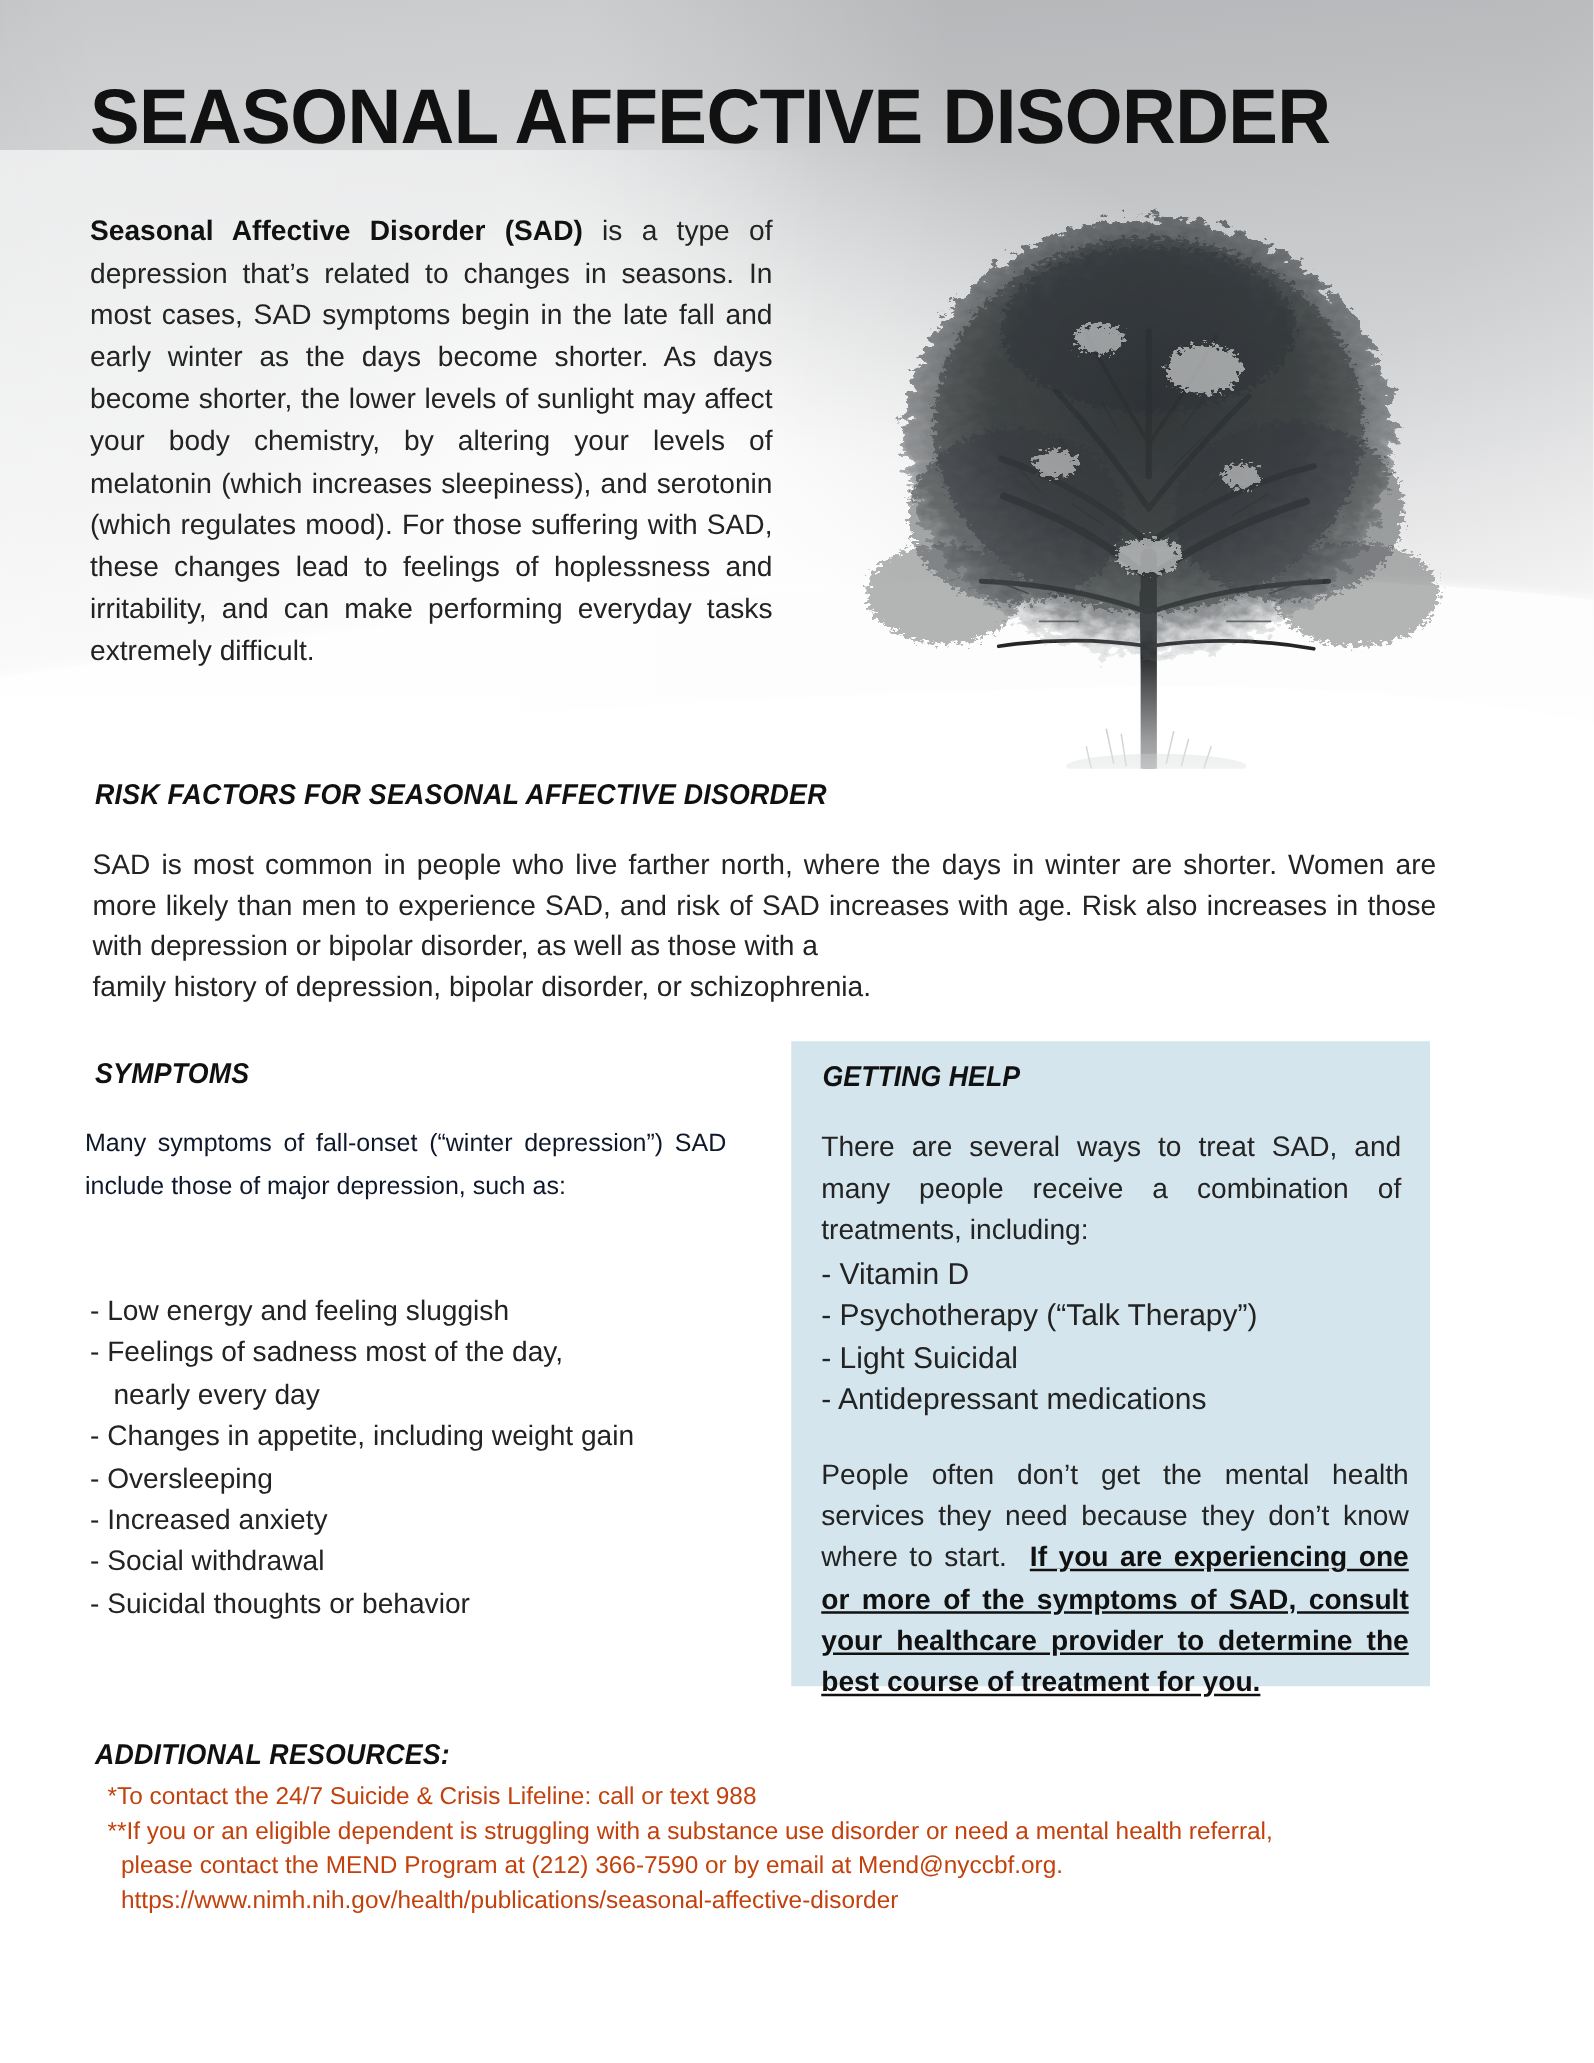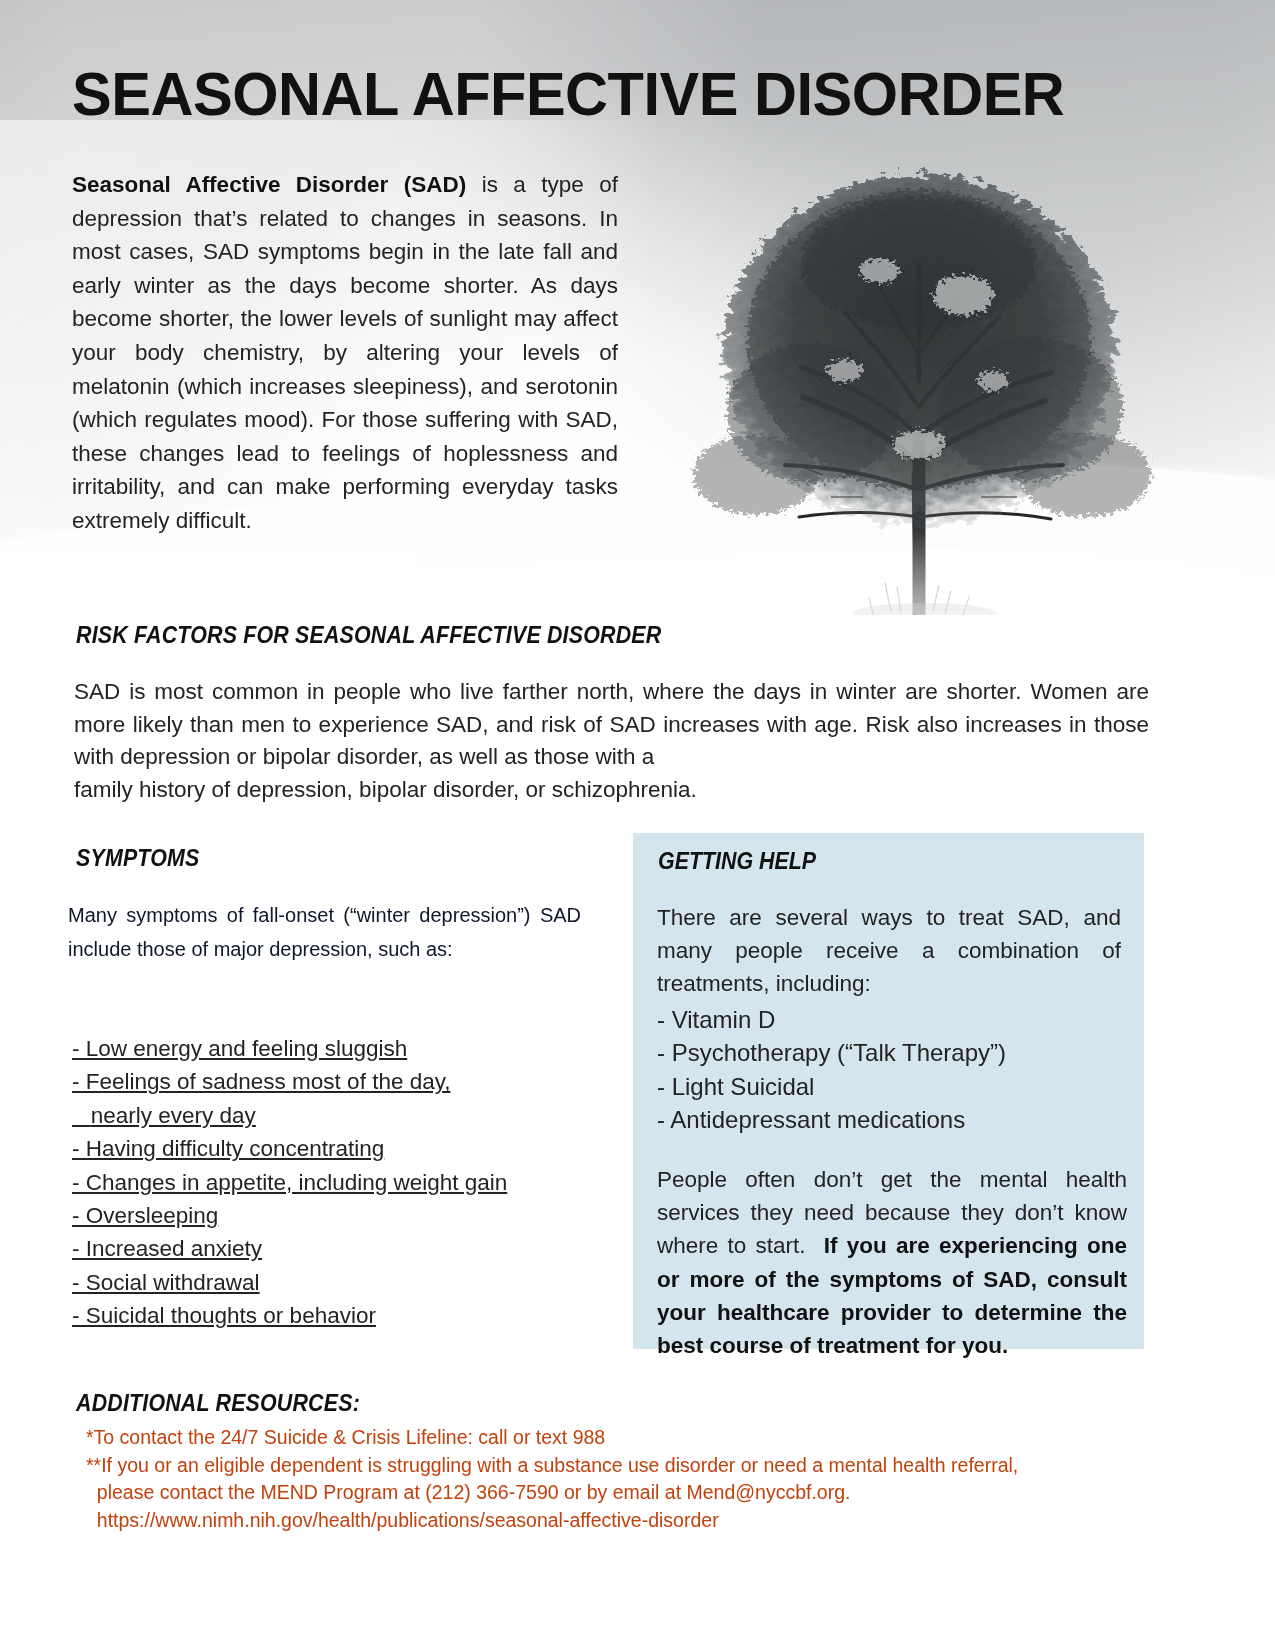--- a/index.html
+++ b/index.html
@@ -93,21 +93,21 @@
   #symptoms-head{position:absolute;left:76px;top:845px;}
   .sym-intro{
     position:absolute;left:68px;top:899px;width:513px;
     font-size:20px;line-height:33.5px;text-align:justify;color:#0f172a;
   }
   .sym-list{
     position:absolute;left:72px;top:1032px;width:520px;
     font-size:22.5px;line-height:33.4px;color:#232323;
     list-style:none;margin:0;padding:0;
   }
-  .sym-list li{white-space:pre-wrap;text-decoration:underline;}
+  .sym-list li{white-space:pre-wrap;}
 
   
   .help-box{
     position:absolute;left:633px;top:833px;width:511px;height:516px;
     background:#d4e5ed;
   }
   #help-head{position:absolute;left:25px;top:15px;}
   .help-head-abs{
     font-style:italic;font-weight:700;font-size:23px;color:#111;
     transform:scaleX(.93);transform-origin:left center;white-space:nowrap;
@@ -118,21 +118,21 @@
   }
   .help-list{
     position:absolute;left:24px;top:170px;width:470px;
     font-size:24px;line-height:33.4px;color:#232323;
     list-style:none;margin:0;padding:0;
   }
   .help-tail{
     position:absolute;left:24px;top:330px;width:470px;
     font-size:22.5px;line-height:33.2px;text-align:justify;color:#232323;
   }
-  .help-tail b{font-weight:700;color:#111;}
+  .help-tail b{font-weight:700;color:#111;text-decoration:underline;}
 
   
   #res-head{position:absolute;left:76px;top:1390px;}
   .res-lines{
     position:absolute;left:86px;top:1424px;width:1080px;
     font-size:19.5px;line-height:27.5px;color:#c2410c;
   }
   .res-lines div{white-space:pre;}
 </style>
 </head>
@@ -226,21 +226,20 @@
     <span>SAD is most common in people who live farther north, where the days in winter are shorter. Women are more likely than men to experience SAD, and risk of SAD increases with age. Risk also increases in those with depression or bipolar disorder, as well as those with a</span>
     <div class="last">family history of depression, bipolar disorder, or schizophrenia.</div>
   </div>
 
   <div class="sec-head" id="symptoms-head">SYMPTOMS</div>
   <div class="sym-intro">Many symptoms of fall-onset (“winter depression”) SAD include those of major depression, such as:</div>
   <ul class="sym-list">
     <li>- Low energy and feeling sluggish</li>
     <li>- Feelings of sadness most of the day,
    nearly every day</li>
-    <li>- Having difficulty concentrating</li>
     <li>- Changes in appetite, including weight gain</li>
     <li>- Oversleeping</li>
     <li>- Increased anxiety</li>
     <li>- Social withdrawal</li>
     <li>- Suicidal thoughts or behavior</li>
   </ul>
 
   <div class="help-box">
     <div class="help-head-abs" id="help-head">GETTING HELP</div>
     <div class="help-intro">There are several ways to treat SAD, and many people receive a combination of treatments, including:</div>

